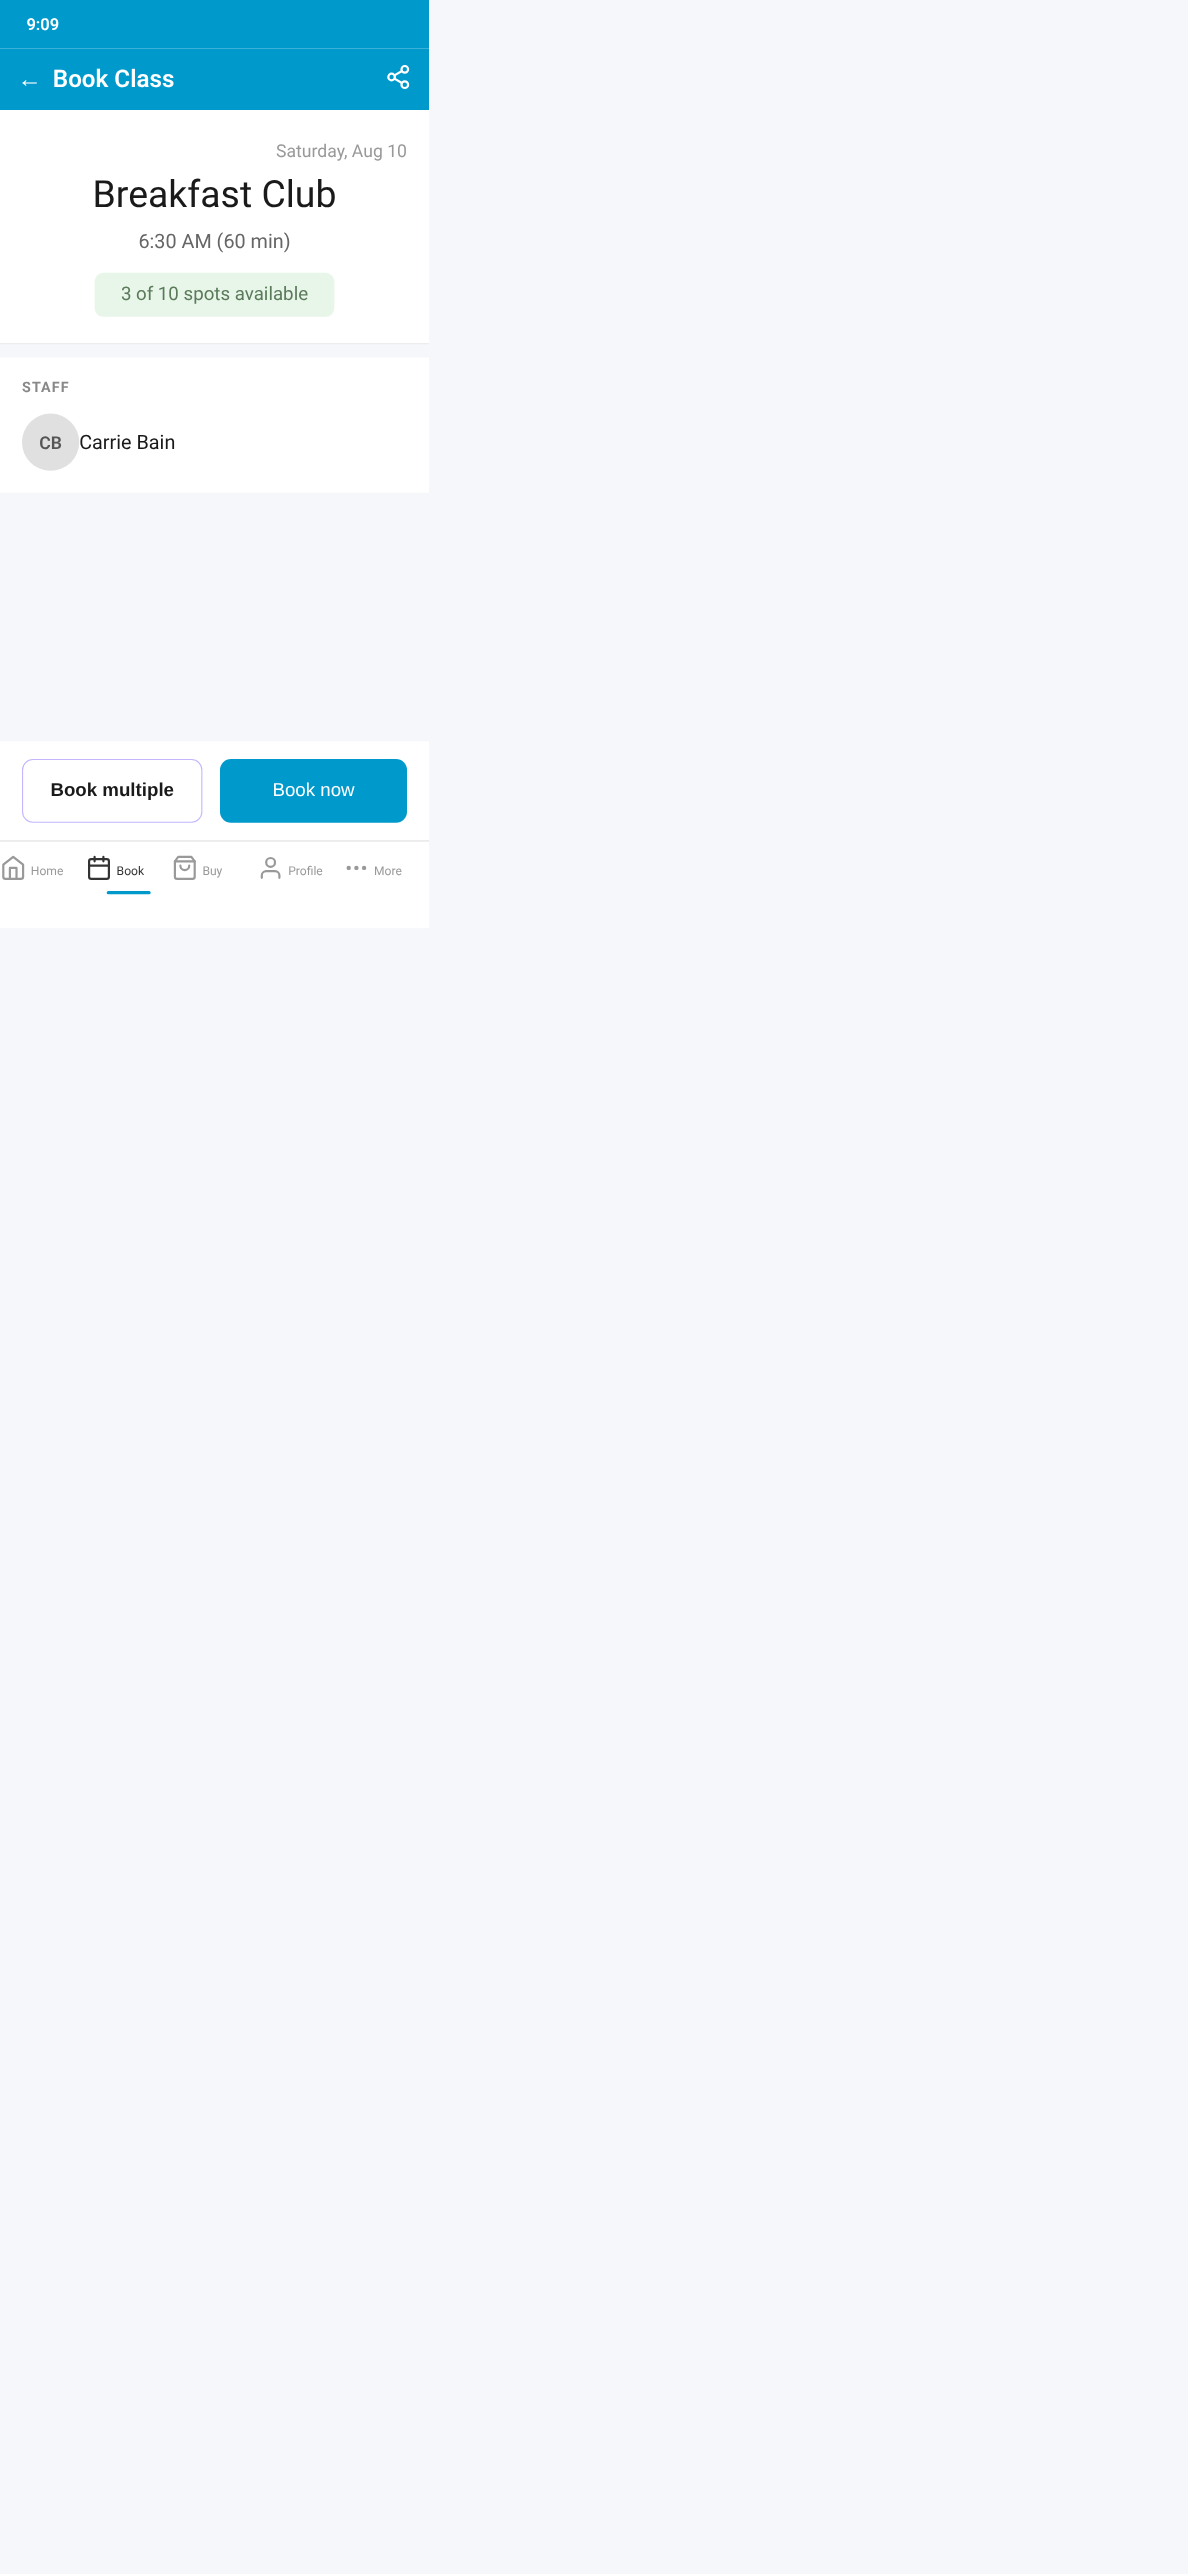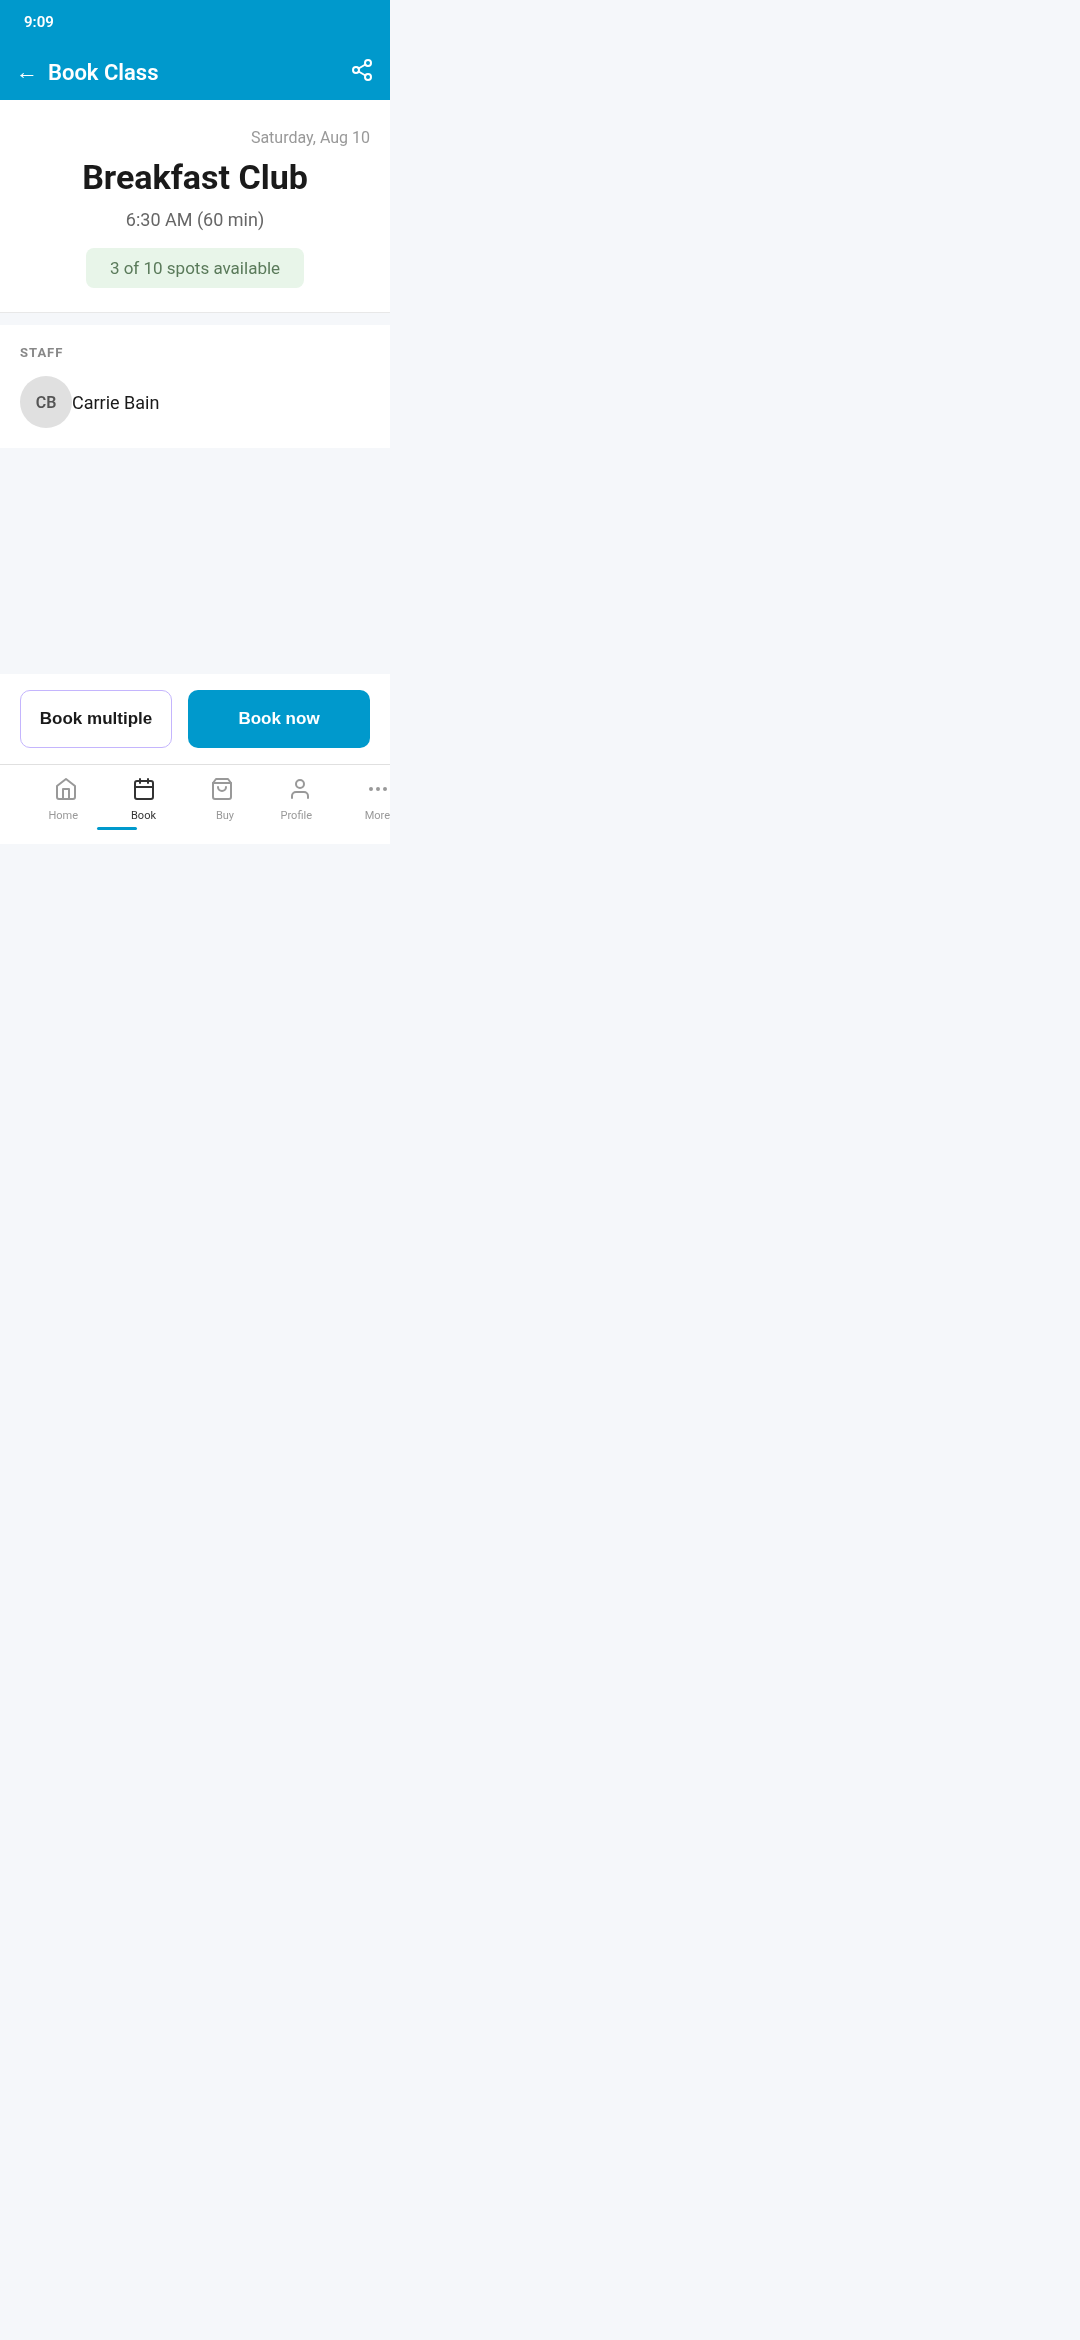--- a/index.html
+++ b/index.html
@@ -73,21 +73,21 @@
     .class-date {
       color: #999;
       font-size: 16px;
       margin-bottom: 10px;
       text-align: right;
     }
 
     .class-name {
       color: #1a1a1a;
       font-size: 34px;
-      font-weight: 700;
+      font-weight: 400;
       margin-bottom: 12px;
     }
 
     .class-time {
       color: #666;
       font-size: 18px;
       margin-bottom: 18px;
     }
 
     .spots-badge {
@@ -164,22 +164,22 @@
       border-radius: 10px;
       cursor: pointer;
     }
 
     .btn-book-now {
       flex: 1;
       border: none;
       background: #0099cc;
       color: white;
       font-size: 17px;
-      font-weight: 700;
-      padding: 18px 16px;
+      font-weight: 400;
+      padding: 18px 4px;
       border-radius: 10px;
       cursor: pointer;
     }
 
     
     .bottom-nav {
       position: absolute;
       bottom: 0;
       left: 0;
       right: 0;
@@ -187,22 +187,22 @@
       background: white;
       border-top: 1px solid #e0e0e0;
       display: flex;
       align-items: flex-start;
       padding-top: 8px;
     }
 
     .nav-item {
       flex: 1;
       display: flex;
-      flex-direction: column;
-      align-items: flex-end;
+      flex-direction: row;
+      align-items: center;
       gap: 4px;
       cursor: pointer;
       padding-top: 4px;
     }
 
     .nav-item-icon {
       font-size: 24px;
       color: #999;
       line-height: 1;
     }

